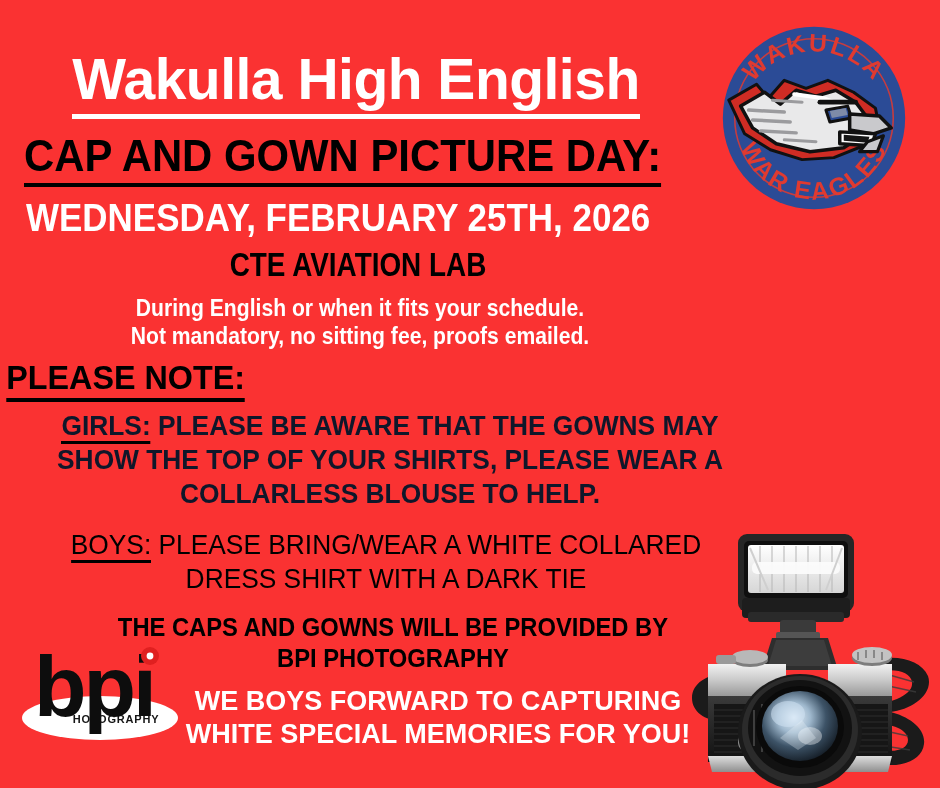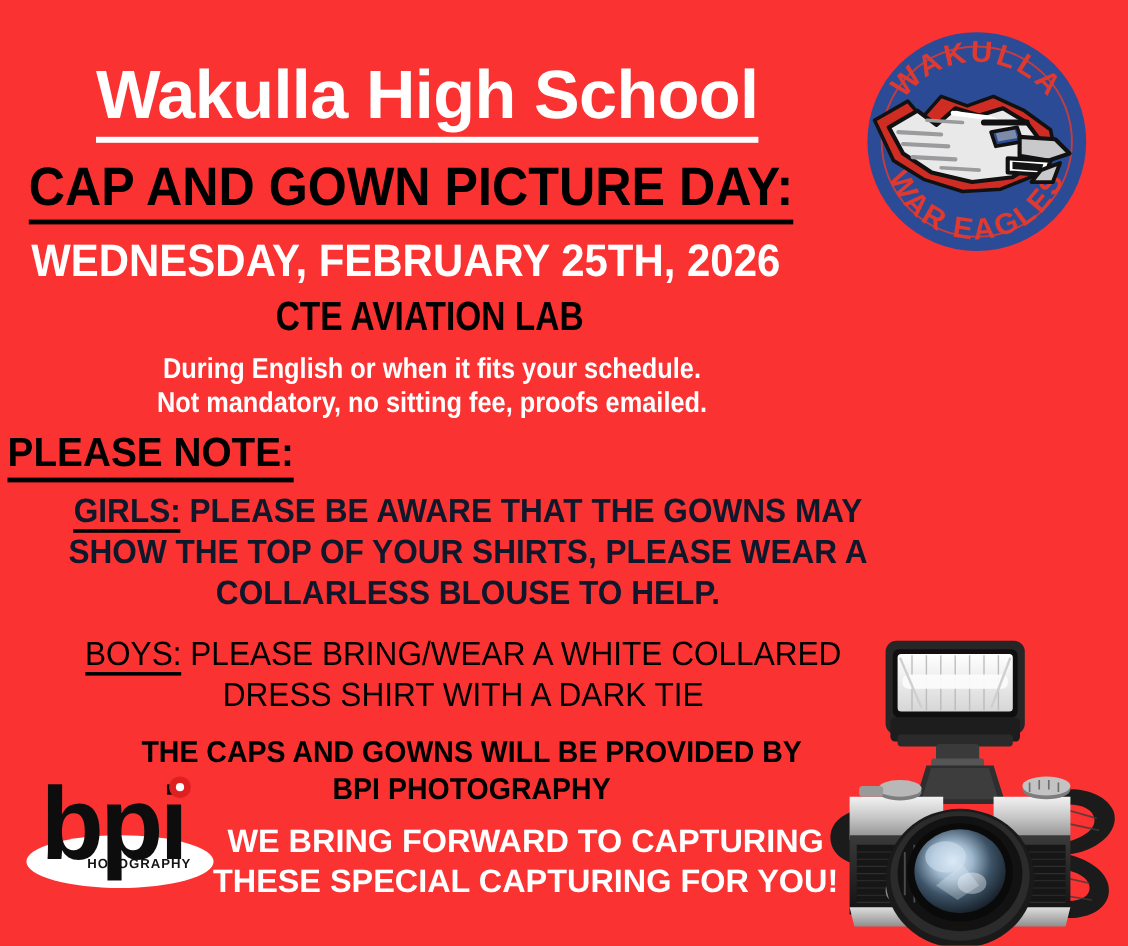--- a/index.html
+++ b/index.html
@@ -130,21 +130,21 @@
     position:absolute;left:676px;top:524px;width:266px;height:268px;
   }
   .camera svg{width:100%;height:100%;display:block;}
 </style>
 </head>
 <body style="background: rgb(250, 50, 50);">
 
 <div class="flyer">
 
   <div class="school-title">
-    <span class="u">Wakulla High School</span>
+    <span class="u">Wakulla High English</span>
   </div>
 
   <div class="capgown">
     <span class="u">CAP AND GOWN PICTURE DAY:</span>
   </div>
 
   <div class="dateline">WEDNESDAY, FEBRUARY 25TH, 2026</div>
 
   <div class="venue">CTE AVIATION LAB</div>
 
@@ -167,22 +167,22 @@
     <div class="row"><span class="lbl">BOYS:</span><span> PLEASE BRING/WEAR A WHITE COLLARED</span></div>
     <div class="row">DRESS SHIRT WITH A DARK TIE</div>
   </div>
 
   <div class="provided">
     <div class="row">THE CAPS AND GOWNS WILL BE PROVIDED BY</div>
     <div class="row">BPI PHOTOGRAPHY</div>
   </div>
 
   <div class="closing">
-    <div>WE BRING FORWARD TO CAPTURING</div>
-    <div>THESE SPECIAL CAPTURING FOR YOU!</div>
+    <div>WE BOYS FORWARD TO CAPTURING</div>
+    <div>WHITE SPECIAL MEMORIES FOR YOU!</div>
   </div>
 
   <div class="logo">
     <svg viewBox="0 0 220 200" xmlns="http://www.w3.org/2000/svg">
       <defs>
         <path id="arcTop" d="M 35 108 A 75 75 0 0 1 185 108" fill="none"></path>
         <path id="arcBot" d="M 32 104 A 78 78 0 0 0 188 104" fill="none"></path>
       </defs>
 
       <circle cx="110" cy="100" r="92" fill="#2b4b96"></circle>

